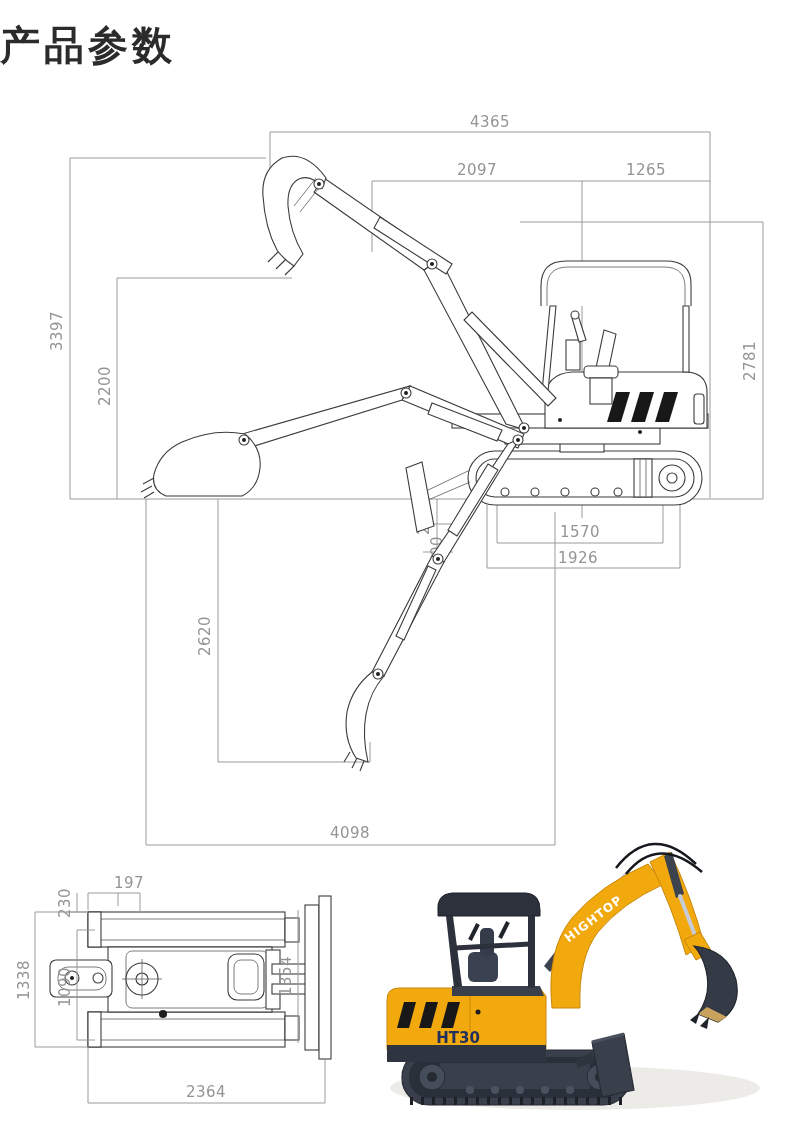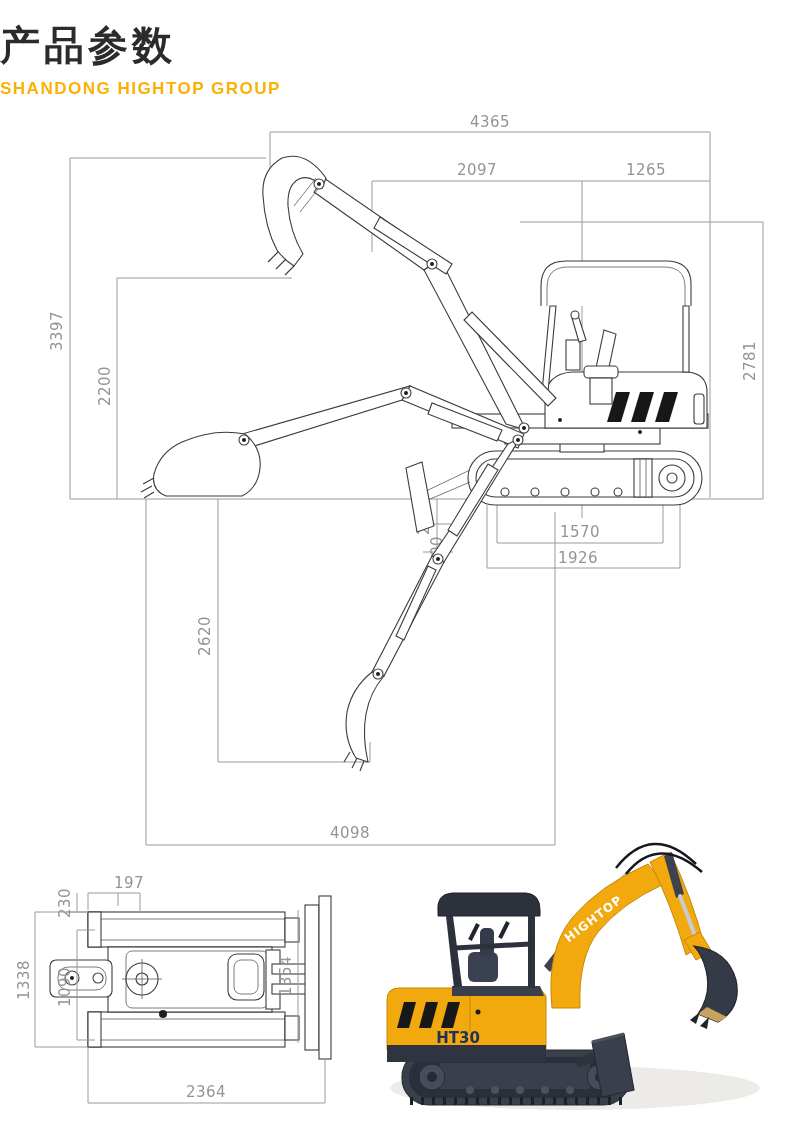--- a/index.html
+++ b/index.html
@@ -24,21 +24,20 @@
   .hose{stroke:#15181D;stroke-width:2.5;fill:none;}
   .ptxt{font-weight:bold;font-family:"DejaVu Sans",sans-serif;}
 </style>
 </head>
 <body>
 
 <div class="page">
 
   <div class="hdr">
     <h1 class="title">产品参数</h1>
-    <div class="subtitle">SHANDONG HIGHTOP GROUP</div>
   </div>
 
   <svg width="790" height="1144" viewBox="0 0 790 1144">
 
     <g>
       <line class="dim" x1="70" y1="499" x2="763" y2="499"></line>
 
       <line class="dim" x1="270" y1="132" x2="710" y2="132"></line>
       <line class="dim" x1="270" y1="132" x2="270" y2="218"></line>
       <line class="dim" x1="710" y1="132" x2="710" y2="498"></line>

